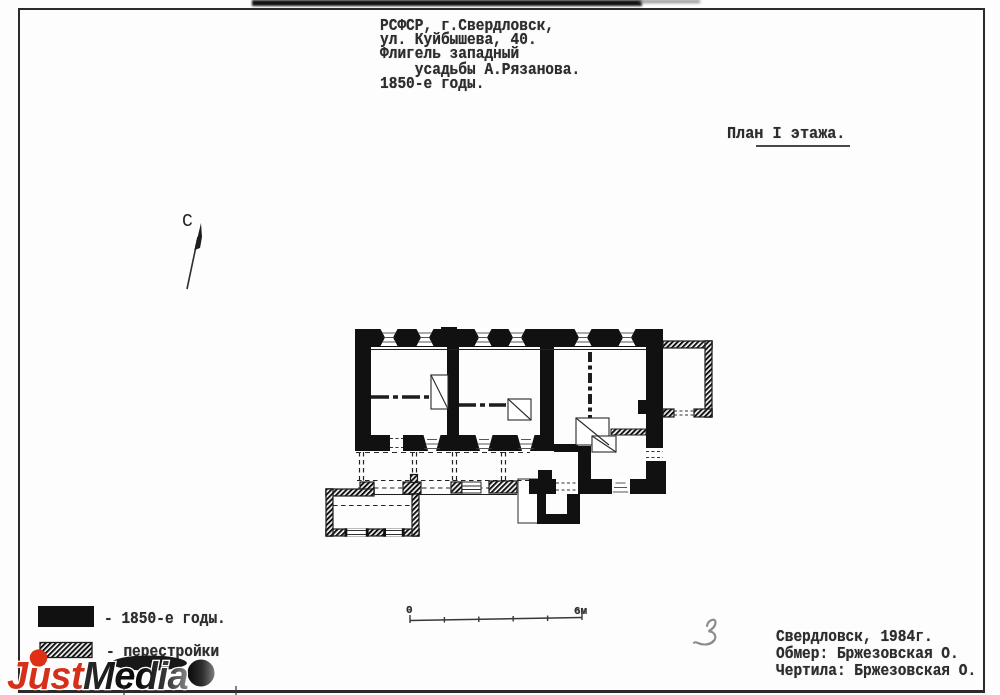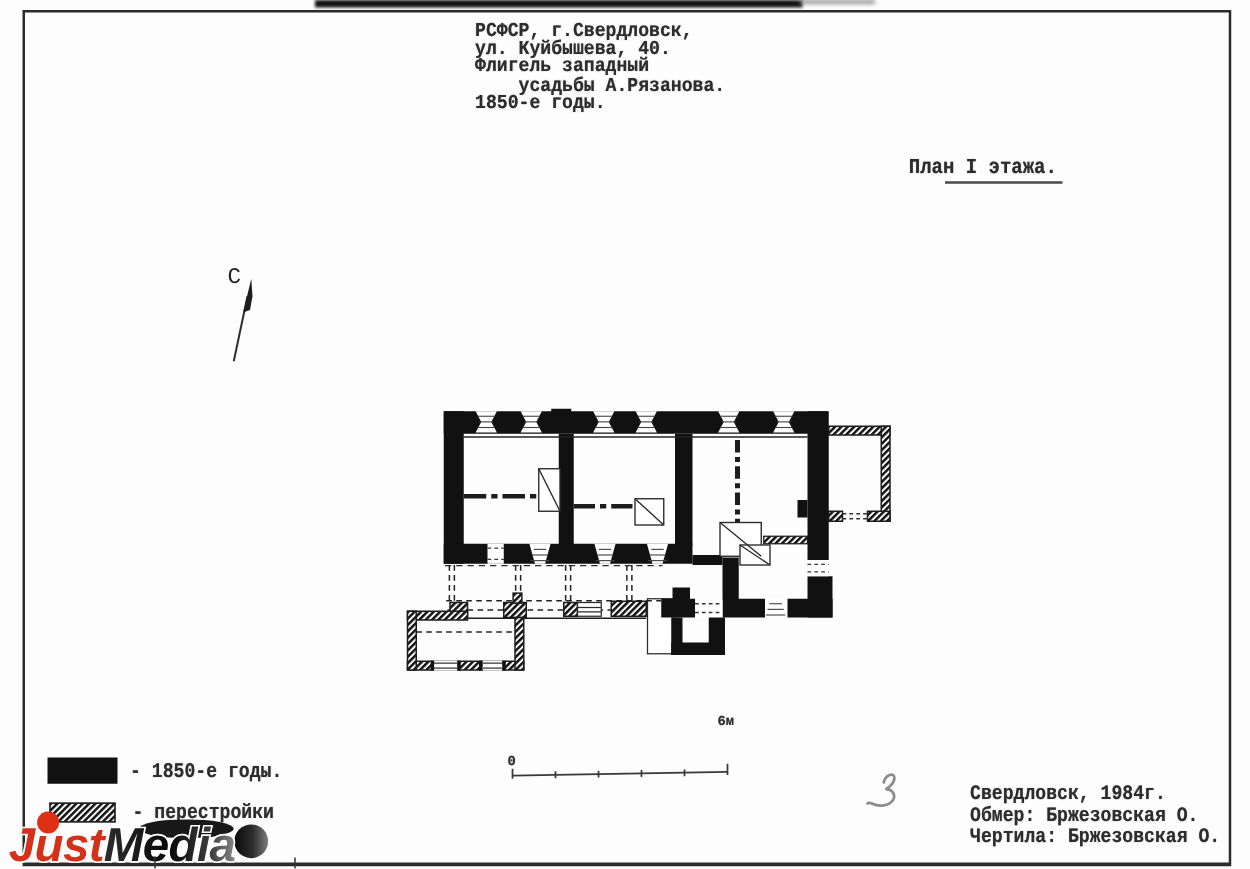--- a/index.html
+++ b/index.html
@@ -9,21 +9,21 @@
     transform-origin:0 0;text-shadow:0 0 0.8px #777}
 #frame{position:absolute;left:18px;top:8px;width:963px;height:680px;border:2px solid #2b2b2b;border-bottom-width:3px}
 #topsmear{position:absolute;left:252px;top:0;width:390px;height:6px;background:#131313;filter:blur(1.2px)}
 #planlbl{left:727px;top:127px;font-size:15.2px;transform:scale(1,1.12)}
 #underline{position:absolute;left:756px;top:145px;width:94px;height:2px;background:#4a4a4a;filter:blur(.3px)}
 #blk1{left:380px;top:19px;transform:scale(1,1.09)}
 #blk2{left:776px;top:628px;line-height:14.9px;transform:scale(1,1.14)}
 #leg1{left:104px;top:611px;transform:scale(1,1.15)}
 #leg2{left:106px;top:644px;transform:scale(1,1.15)}
 #sb0{left:406px;top:604px;font-size:11px}
-#sb6{left:574px;top:572px;font-size:11px}
+#sb6{left:574px;top:605px;font-size:11px}
 svg{position:absolute;left:0;top:0}
 </style>
 </head>
 <body>
 <div id="frame"></div>
 <div id="topsmear"></div>
 <div style="position:absolute;left:640px;top:0;width:60px;height:3px;background:#8a8a8a;filter:blur(1.5px)"></div>
 <div class="tw" id="blk1">РСФСР, г.Свердловск,
 ул. Куйбышева, 40.
 Флигель западный

